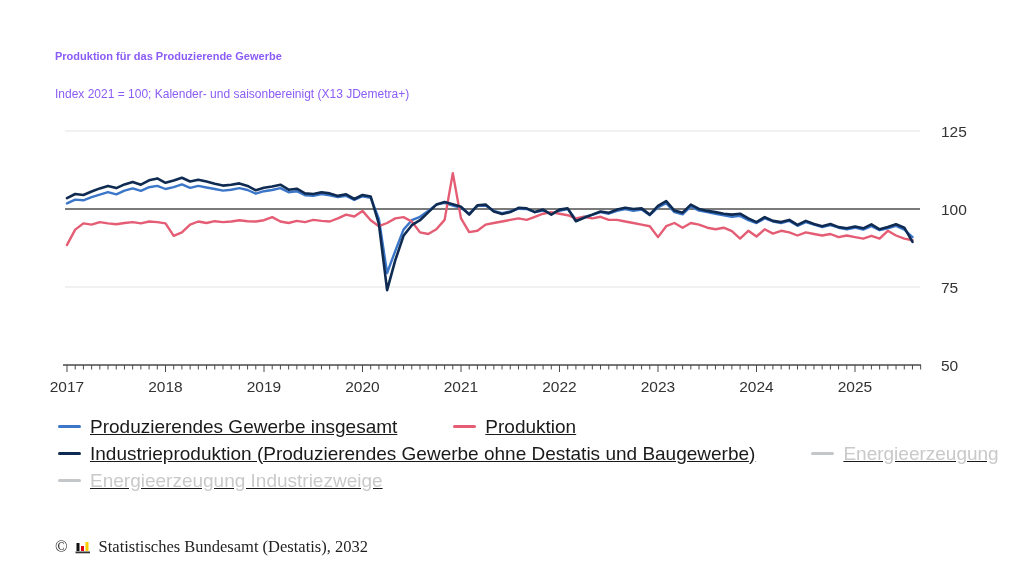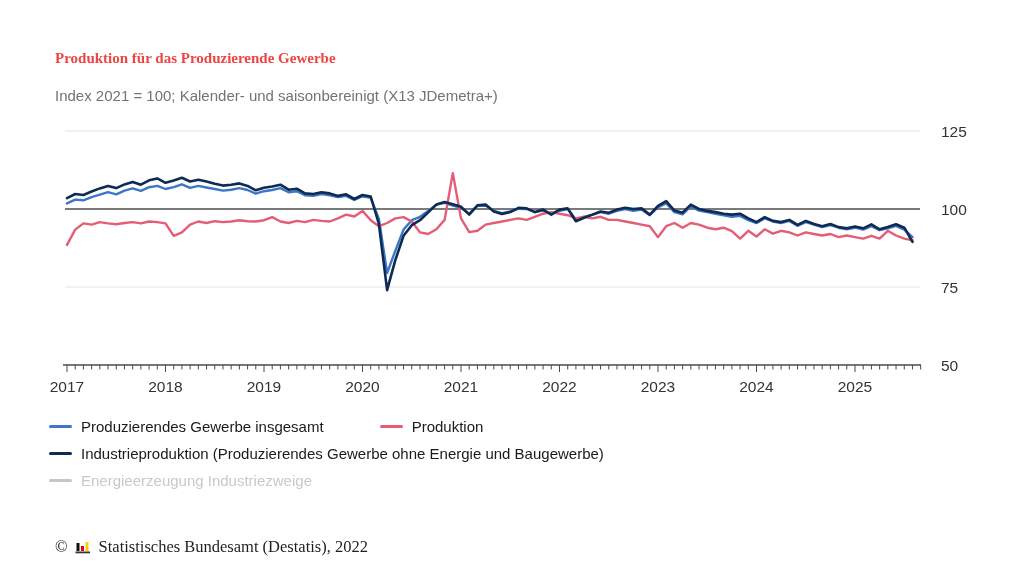--- a/index.html
+++ b/index.html
@@ -1,22 +1,22 @@
 <!DOCTYPE html>
 <html><head>
 <meta charset="utf-8">
 <style>
   html,body{margin:0;padding:0;background:#fff;}
   body{width:1024px;height:576px;position:relative;overflow:hidden;
        font-family:"Liberation Sans",sans-serif;color:#1a1a1a;}
-  .title{position:absolute;left:55px;top:50px;font-size:15px;font-weight:700;color:#ef4444;font-family:Liberation Serif, serif;}
-  .subtitle{position:absolute;left:55px;top:87px;font-size:15px;color:#737373;}
+  .title{position:absolute;left:55px;top:50px;font-size:11px;font-weight:700;color:#8b5cf6;}
+  .subtitle{position:absolute;left:55px;top:87px;font-size:12px;color:#8b5cf6;}
   #chart-svg{position:absolute;left:0;top:0;}
   #chart-svg text{font-family:"Liberation Sans",sans-serif;font-size:15.5px;fill:#333;}
-  .legend{position:absolute;left:49px;top:413px;width:930px;font-size:15px;}
+  .legend{position:absolute;left:58px;top:413px;width:930px;font-size:19px;text-decoration:underline;}
   .lrow{display:flex;align-items:center;column-gap:56px;height:27px;}
   .litem{display:flex;align-items:center;gap:9px;cursor:pointer;white-space:nowrap;}
   .swatch{display:inline-block;width:23px;height:3px;border-radius:2px;flex:0 0 auto;}
   .litem.disabled{color:#c9c9c9;}
   .footer{position:absolute;left:55px;top:537px;display:flex;align-items:center;gap:6px;
           font-family:"Liberation Serif",serif;font-size:16.5px;color:#1f1f1f;}
   .destatis-icon{display:inline-block;}
 </style>
 </head>
 <body>
@@ -159,33 +159,37 @@
       <span>Produzierendes Gewerbe insgesamt</span>
     </div>
     <div class="litem">
       <span class="swatch" style="background: rgb(228, 93, 116);"></span>
       <span>Produktion</span>
     </div>
   </div>
   <div class="lrow">
     <div class="litem">
       <span class="swatch" style="background: rgb(15, 43, 82);"></span>
-      <span>Industrieproduktion (Produzierendes Gewerbe ohne Energie und Baugewerbe)</span>
+      <span>Industrieproduktion (Produzierendes Gewerbe ohne Destatis und Baugewerbe)</span>
+    </div>
+    <div class="litem disabled">
+      <span class="swatch" style="background: rgb(195, 199, 202);"></span>
+      <span>Energieerzeugung</span>
     </div>
   </div>
   <div class="lrow">
     <div class="litem disabled">
       <span class="swatch" style="background: rgb(195, 199, 202);"></span>
       <span>Energieerzeugung Industriezweige</span>
     </div>
   </div>
 </div>
 
 <div class="footer">
   <span>©</span>
   <svg class="destatis-icon" width="19" height="16" viewBox="0 0 19 16">
     <rect x="2.5" y="4" width="3" height="8" fill="#111111"></rect>
     <rect x="7" y="7" width="3" height="5" fill="#e3000f"></rect>
     <rect x="11.5" y="3" width="3" height="9" fill="#ffcc00"></rect>
     <rect x="1.5" y="12.5" width="14.5" height="1.8" fill="#333333"></rect>
   </svg>
-  <span>Statistisches Bundesamt (Destatis), 2022</span>
+  <span>Statistisches Bundesamt (Destatis), 2032</span>
 </div>
 
 </body></html>

